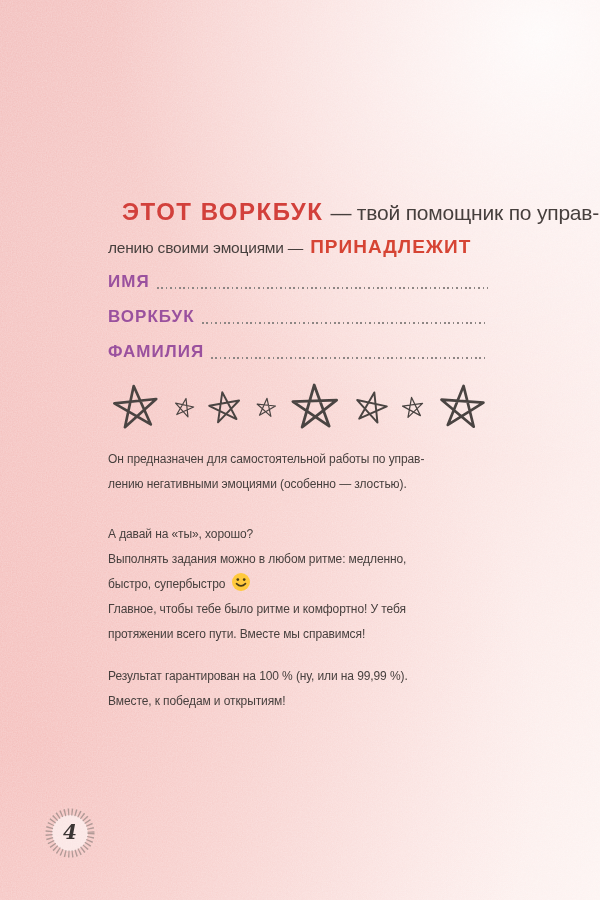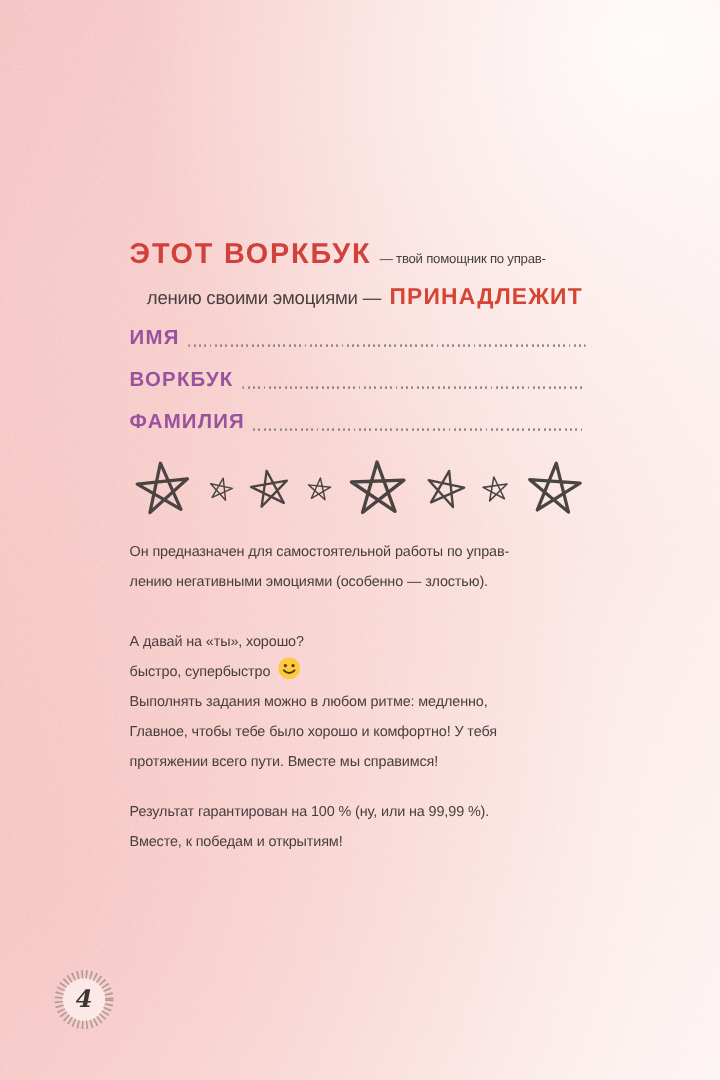--- a/index.html
+++ b/index.html
@@ -13,25 +13,25 @@
     background:
       radial-gradient(circle at 90% 4%, rgba(255,255,255,0.9) 0%, rgba(255,255,255,0) 42%),
       radial-gradient(circle at 4% 82%, rgba(240,165,162,0.38) 0%, rgba(240,165,162,0) 55%),
       linear-gradient(112deg,#f2bcba 0%,#f6c9c6 28%,#f9d9d6 55%,#fcebe9 80%,#fdf4f2 100%);
   }
   .texture{position:absolute;inset:0;pointer-events:none;}
 
   
   .heading{position:absolute;left:108px;top:197px;width:392px;color:#463f3d;}
   .head-line{white-space:nowrap;line-height:30px;}
-  .head-line + .head-line{margin-top:2px;text-align:center;}
+  .head-line + .head-line{margin-top:2px;}
   .title-red{
-    color:#d2403b;font-size:24px;font-weight:bold;letter-spacing:1.5px;
+    color:#d2403b;font-size:24px;font-weight:bold;letter-spacing:1.5px;margin-left:14px;
   }
-  .head-rest{font-size:11px;letter-spacing:-0.2px;color:#463f3d;margin-left:7px;}
+  .head-rest{font-size:21px;letter-spacing:-0.2px;color:#463f3d;margin-left:7px;}
   .head-rest2{font-size:15.5px;letter-spacing:-0.2px;color:#463f3d;margin-right:7px;}
   .belongs{
     color:#d64434;font-size:19px;font-weight:bold;letter-spacing:1px;
   }
 
   
   .fields{position:absolute;left:108px;top:271px;width:380px;}
   .field-row{display:flex;align-items:flex-end;height:21px;margin-bottom:14px;justify-content:center;}
   .field-label{
     color:#9a519e;font-weight:bold;font-size:17px;letter-spacing:1px;line-height:21px;
@@ -135,30 +135,30 @@
     </svg>
     </div>
 
   <div class="para para1">
     <div class="line">Он предназначен для самостоятельной работы по управ-</div>
     <div class="line">лению негативными эмоциями (особенно — злостью).</div>
   </div>
 
   <div class="para para2">
     <div class="line">А давай на «ты», хорошо?</div>
+    <div class="line">Выполнять задания можно в любом ритме: медленно,</div>
     <div class="line">
       <span>быстро, супербыстро</span><svg class="smiley" width="20" height="20" viewBox="0 0 20 20" aria-hidden="true">
         <circle cx="10" cy="10" r="9" fill="#ffc93c"></circle>
         <circle cx="6.8" cy="7.6" r="1.35" fill="#4a3b16"></circle>
         <circle cx="13.2" cy="7.6" r="1.35" fill="#4a3b16"></circle>
         <path d="M 5.5 11.6 Q 10 16.2 14.5 11.6" fill="none" stroke="#4a3b16" stroke-width="1.6" stroke-linecap="round"></path>
       </svg>
     </div>
-    <div class="line">Выполнять задания можно в любом ритме: медленно,</div>
-    <div class="line">Главное, чтобы тебе было хорошо и комфортно! У тебя</div>
+    <div class="line">Главное, чтобы тебе было ритме и комфортно! У тебя</div>
     <div class="line">протяжении всего пути. Вместе мы справимся!</div>
   </div>
 
   <div class="para para3">
     <div class="line">Результат гарантирован на 100 % (ну, или на 99,99 %).</div>
     <div class="line">Вместе, к победам и открытиям!</div>
   </div>
 
   <div class="badge">
     <svg width="60" height="60" viewBox="0 0 60 60" aria-hidden="true">

